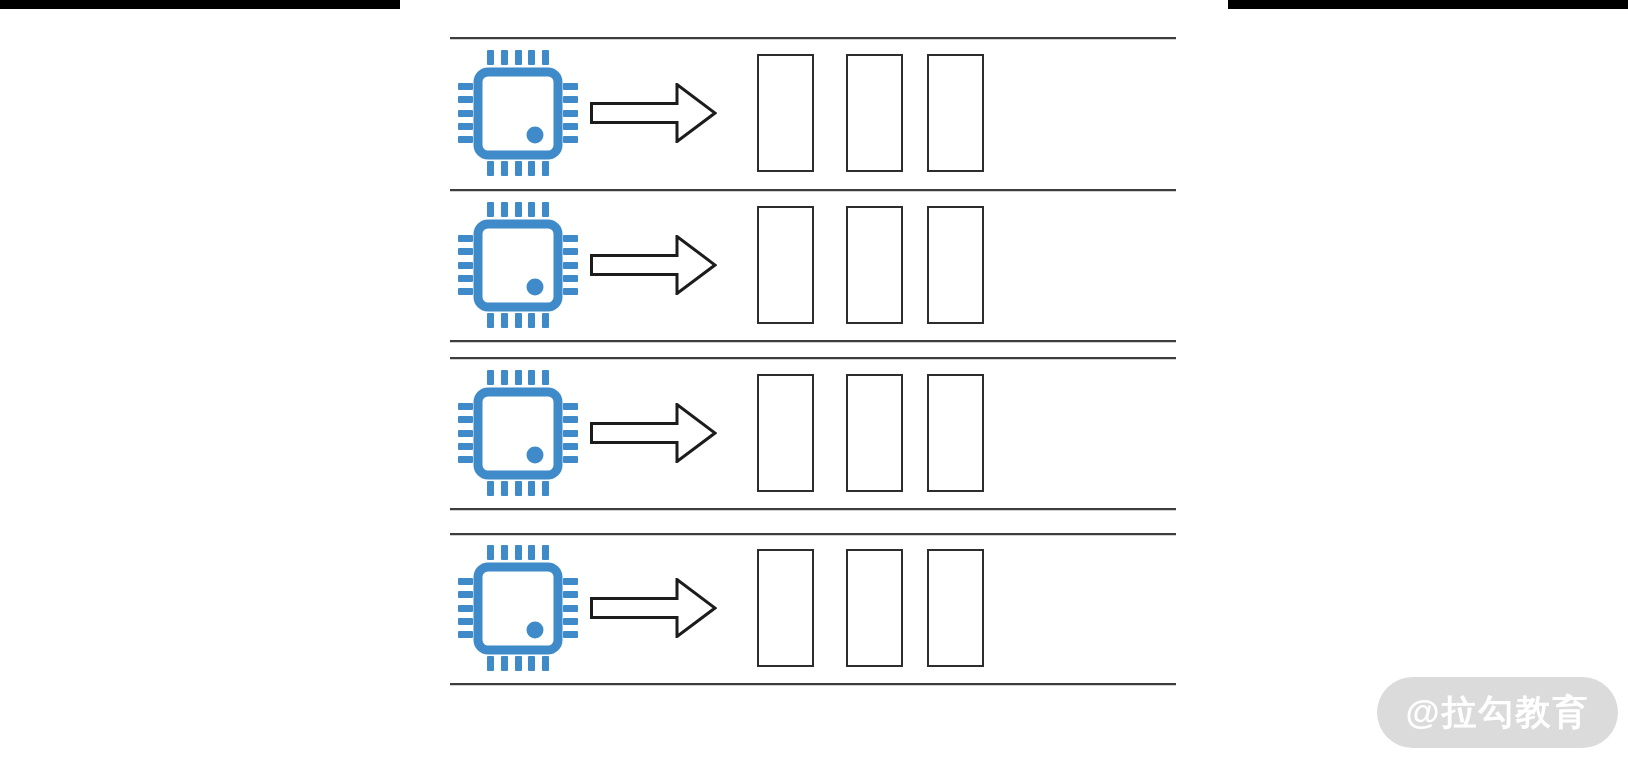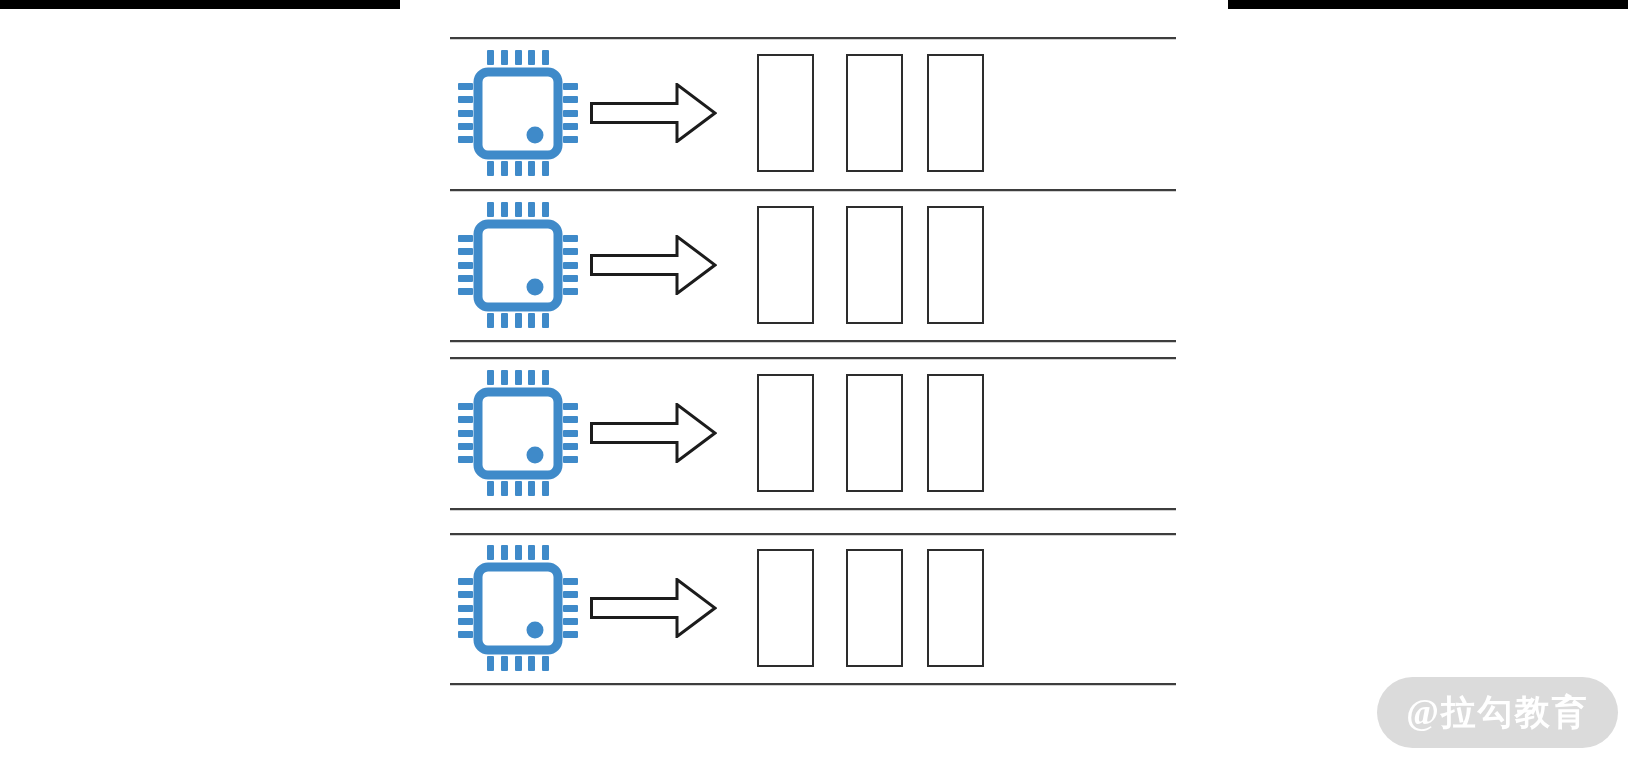--- a/index.html
+++ b/index.html
@@ -6,21 +6,20 @@
   html, body {
     width: 1628px; height: 766px;
     background: #ffffff;
     font-family: "Liberation Sans", sans-serif;
     overflow: hidden;
   }
   .canvas {
     position: relative;
     width: 1628px; height: 752px;
     background: #ffffff;
-    font-family: Liberation Serif, serif;
   }
   .top-bar {
     position: absolute;
     top: 0; height: 9px;
     background: var(--bar-color, #000);
   }
   .top-bar.left  { left: 0;     width: 400px; }
   .top-bar.right { left: 1228px; width: 400px; }
 
   .hline {

